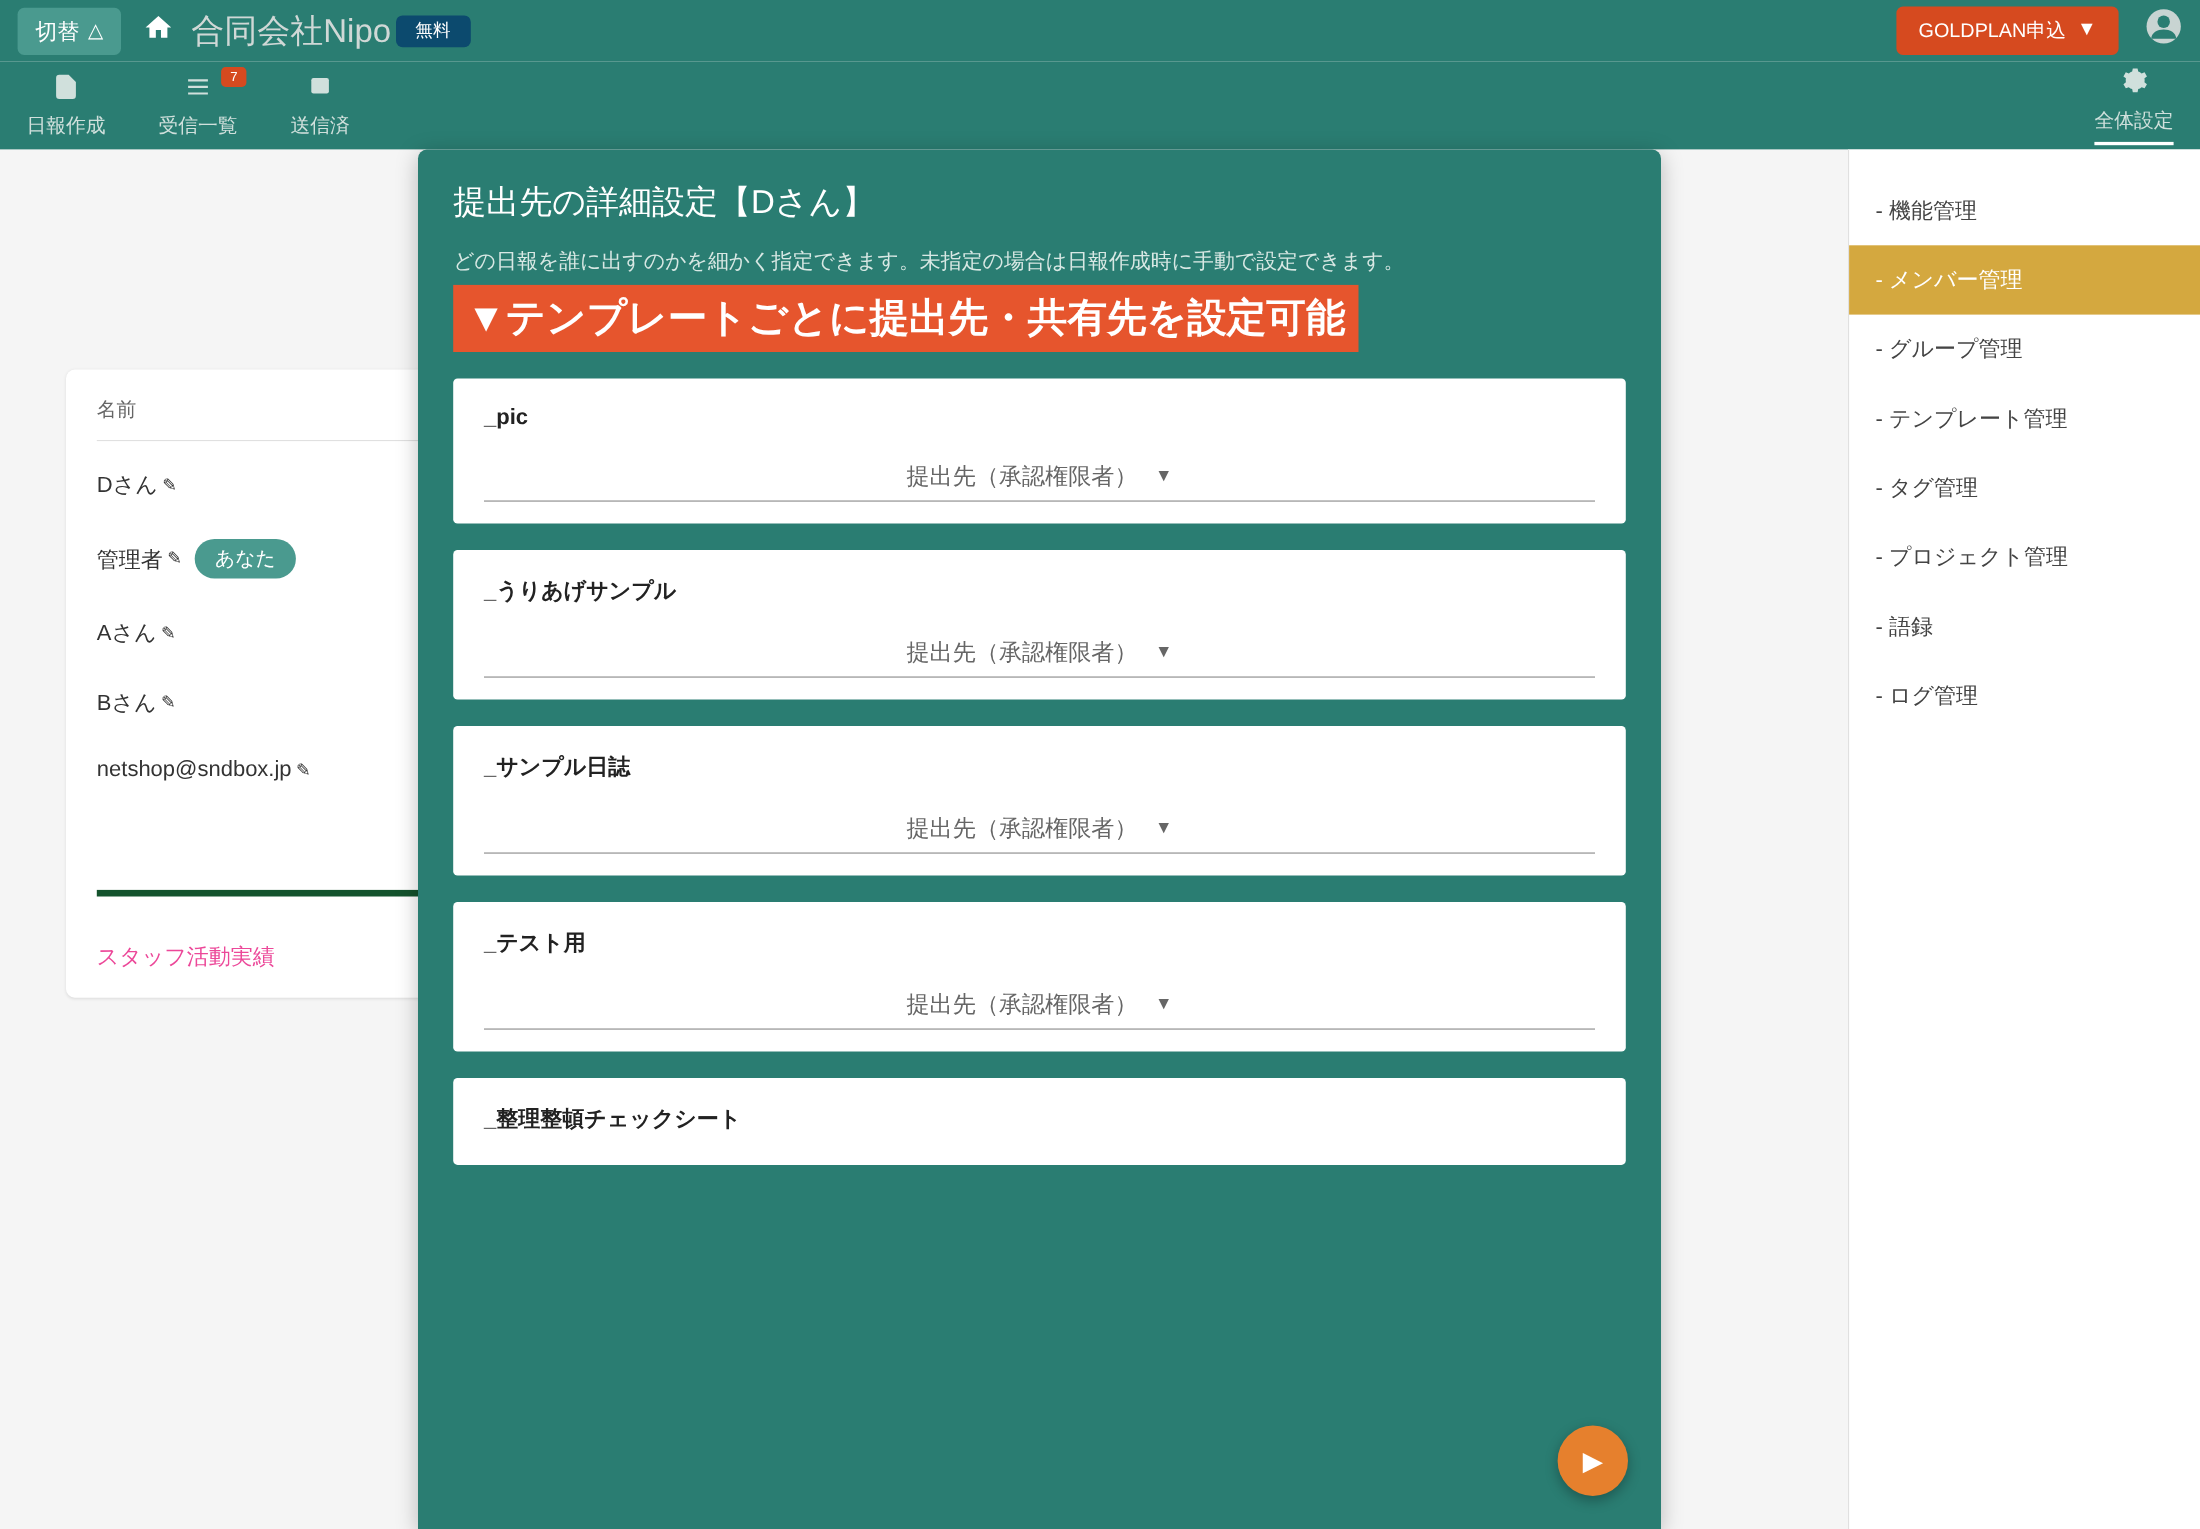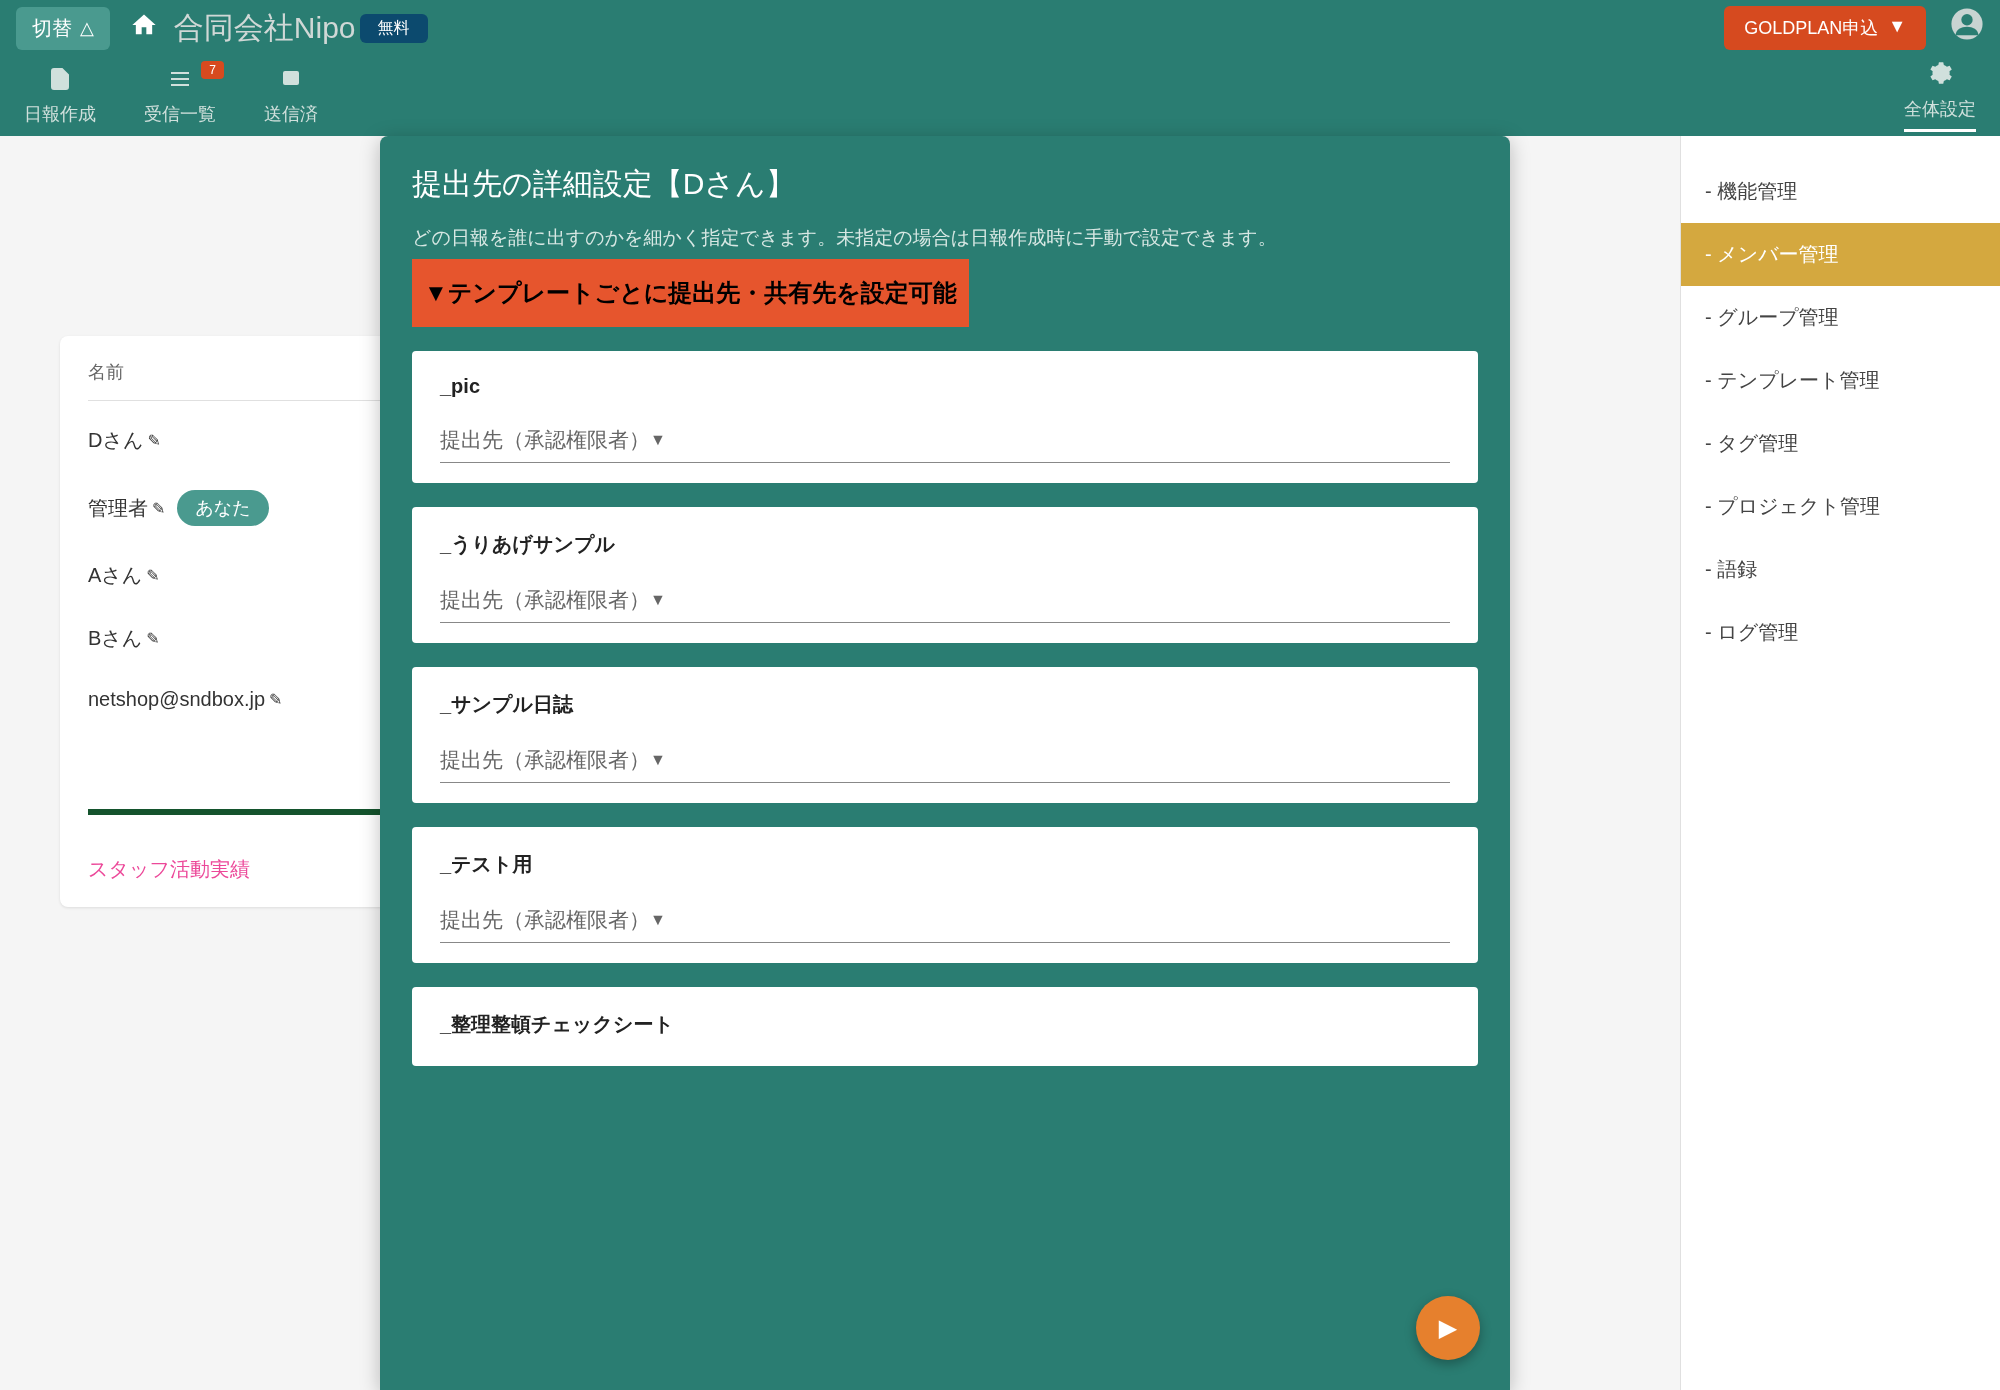--- a/index.html
+++ b/index.html
@@ -173,46 +173,47 @@
       font-weight: 400;
       margin-bottom: 20px;
     }
     .modal-desc {
       color: #d8e8e4;
       font-size: 19px;
       margin-bottom: 8px;
     }
     .banner {
       background: #e6552d;
-      color: #000000;
-      font-size: 24px;
+      color: #ffffff;
+      font-size: 36px;
       font-weight: 700;
-      padding: 18px 12px;
+      padding: 6px 12px;
       margin-bottom: 24px;
       display: inline-block;
     }
     .template-card {
       background: white;
       border-radius: 4px;
       padding: 24px 28px 20px 28px;
       margin-bottom: 24px;
     }
     .template-name {
       font-size: 20px;
       font-weight: 700;
       color: #222;
       margin-bottom: 20px;
     }
     .select-row {
       display: flex;
       align-items: center;
-      justify-content: flex-start;
+      justify-content: center;
       padding: 8px 0;
       border-bottom: 1px solid #888;
       cursor: pointer;
+      gap: 16px;
     }
     .select-label { font-size: 21px; color: #666; }
     .select-arrow { color: #666; font-size: 16px; }
 
     
     .fab {
       position: absolute;
       bottom: 30px;
       right: 30px;
       width: 64px;

